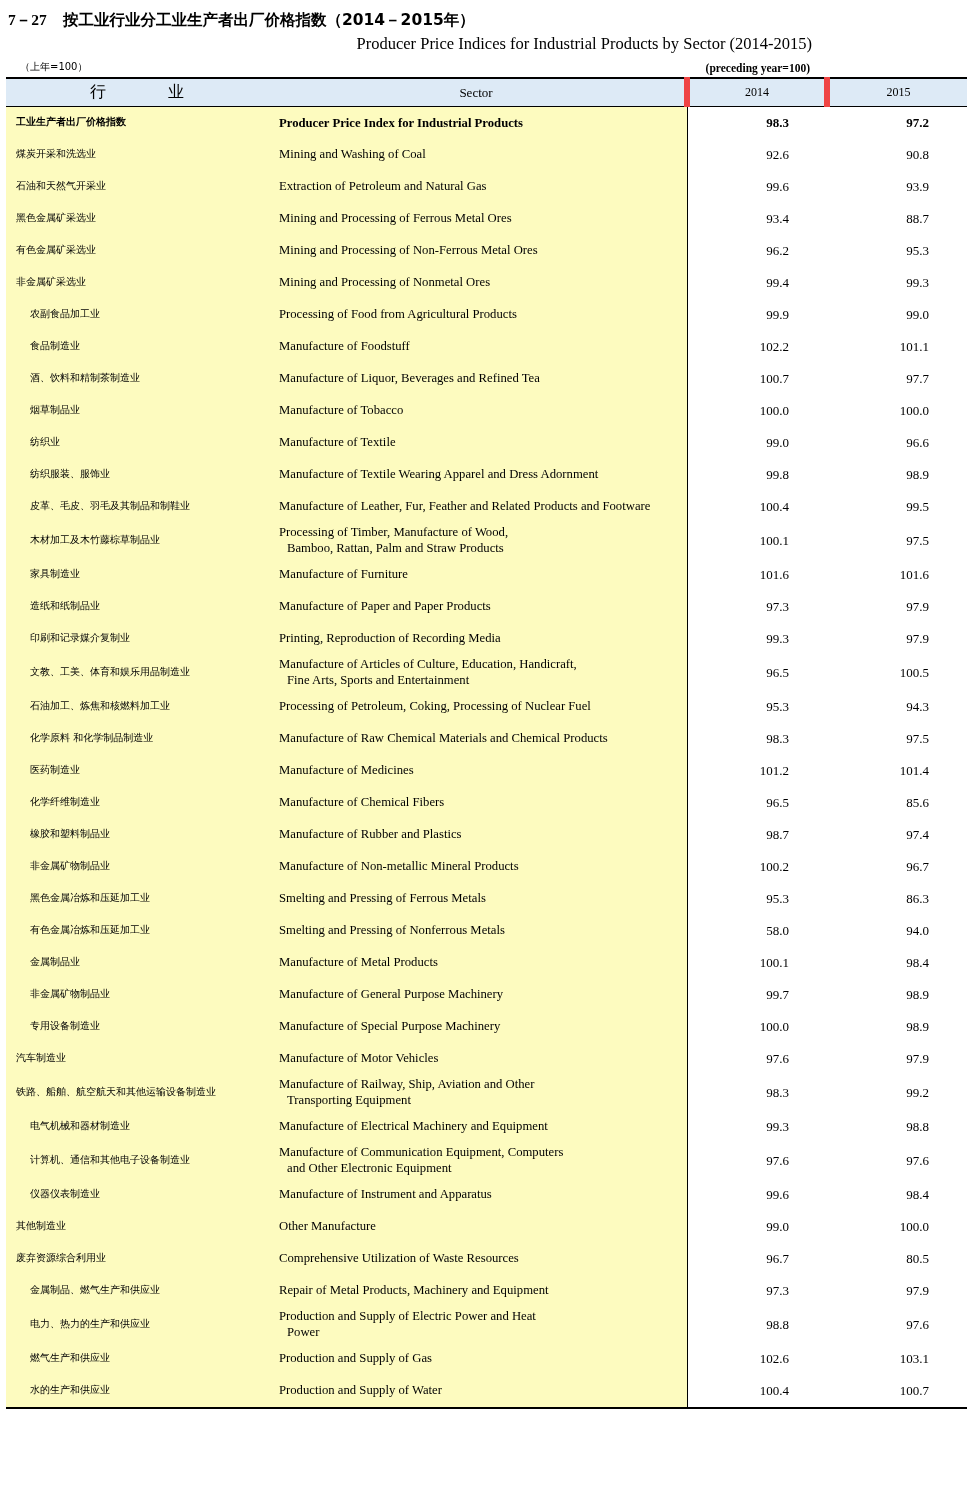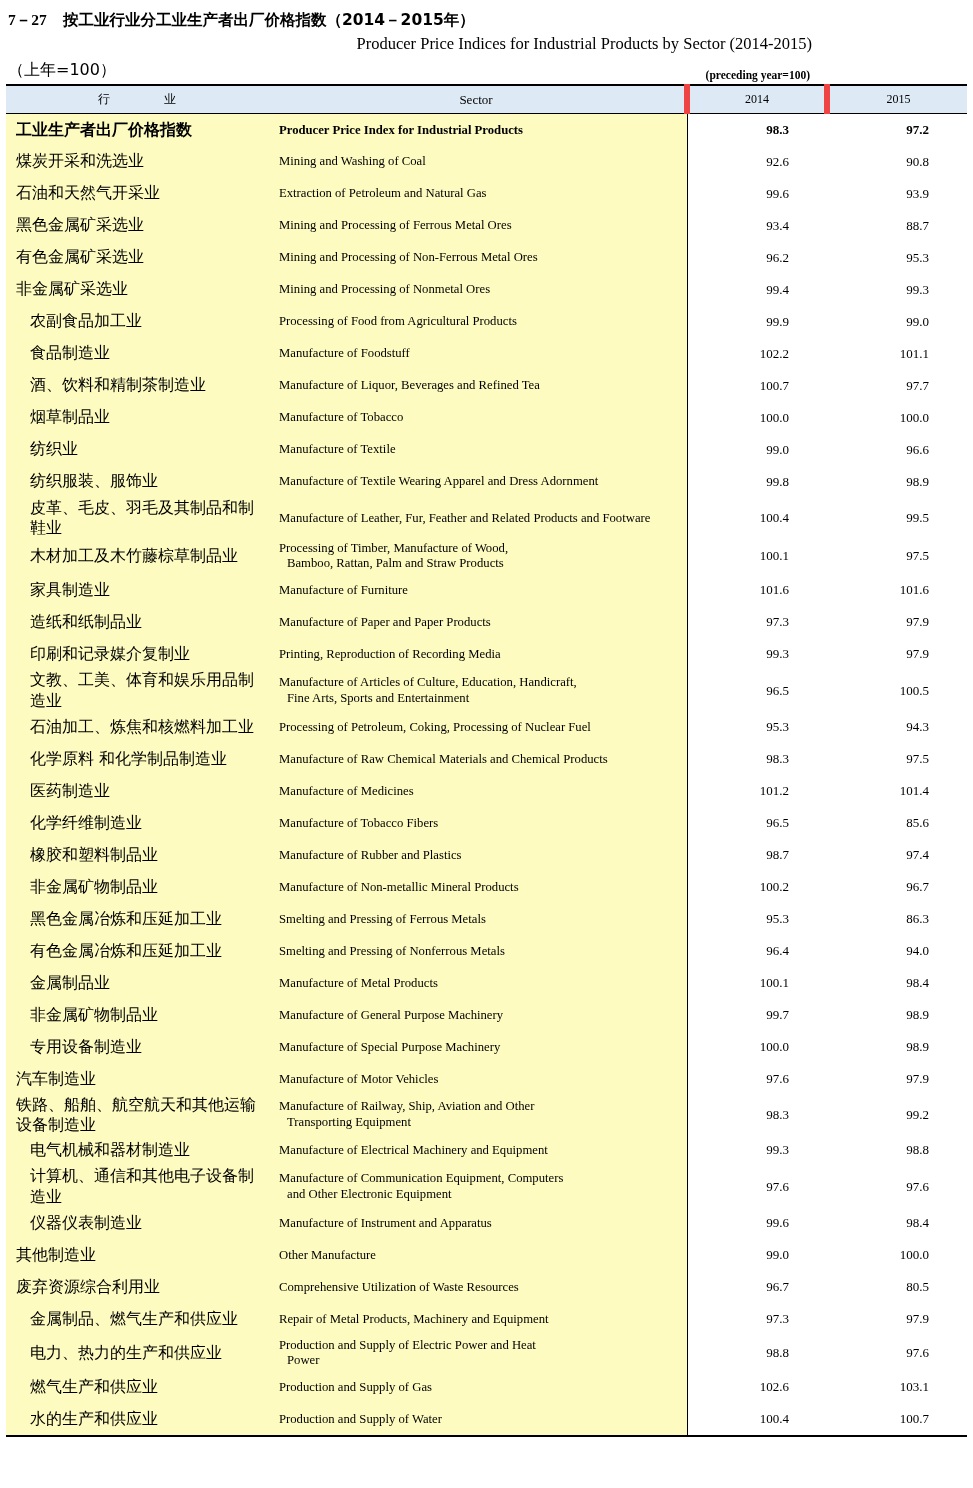--- a/index.html
+++ b/index.html
@@ -39,21 +39,22 @@
   }
   .unitline {
     display: flex;
     justify-content: space-between;
     align-items: flex-end;
     font-size: 11px;
     margin: 0 2px 3px 2px;
   }
   .unit-cn {
     font-family: "DejaVu Sans", sans-serif;
-    font-size: 16px;
+    font-size: 10px;
+    margin-left: 12px;
   }
   .unit-en {
     font-family: "Liberation Serif", serif;
     font-size: 11.5px;
     font-weight: bold;
   }
 
   table.tbl {
     border-collapse: collapse;
     width: 961px;
@@ -69,21 +70,21 @@
     font-weight: normal;
     border-top: 2px solid #000;
     border-bottom: 1.2px solid #000;
     height: 27px;
     font-size: 12.5px;
     padding: 0;
     vertical-align: middle;
   }
   .tbl thead th.ind {
     font-family: "DejaVu Sans", sans-serif;
-    font-size: 12px;
+    font-size: 16px;
     letter-spacing: 10px;
     text-indent: 10px;
   }
   .tbl thead th.sec {
     font-family: Liberation Serif, serif;
     font-size: 13px;
     border-right: 1.2px solid #000;
   }
   .tbl thead th.yr {
     font-family: "Liberation Serif", serif;
@@ -92,21 +93,21 @@
   }
 
   .tbl tbody td {
     padding: 0;
     vertical-align: middle;
     font-size: 12.5px;
     background: #fdfbbf;
   }
   .tbl tbody td.ind {
     font-family: "DejaVu Sans", sans-serif;
-    font-size: 16px;
+    font-size: 10px;
     padding-left: 10px;
     line-height: 1.28;
   }
   .tbl tbody td.sec {
     font-family: "Liberation Serif", serif;
     font-size: 12.7px;
     padding-left: 11px;
     border-right: 1.2px solid #000;
     line-height: 1.28;
   }
@@ -297,21 +298,21 @@
           <td class="val">97.5</td>
         </tr>
         <tr>
           <td class="ind lvl2">医药制造业</td>
           <td class="sec">Manufacture of Medicines</td>
           <td class="val">101.2</td>
           <td class="val">101.4</td>
         </tr>
         <tr>
           <td class="ind lvl2">化学纤维制造业</td>
-          <td class="sec">Manufacture of Tobacco Fibers</td>
+          <td class="sec">Manufacture of Chemical Fibers</td>
           <td class="val">96.5</td>
           <td class="val">85.6</td>
         </tr>
         <tr>
           <td class="ind lvl2">橡胶和塑料制品业</td>
           <td class="sec">Manufacture of Rubber and  Plastics</td>
           <td class="val">98.7</td>
           <td class="val">97.4</td>
         </tr>
         <tr>
@@ -322,21 +323,21 @@
         </tr>
         <tr>
           <td class="ind lvl2">黑色金属冶炼和压延加工业</td>
           <td class="sec">Smelting and Pressing of Ferrous Metals</td>
           <td class="val">95.3</td>
           <td class="val">86.3</td>
         </tr>
         <tr>
           <td class="ind lvl2">有色金属冶炼和压延加工业</td>
           <td class="sec">Smelting and Pressing of Nonferrous Metals</td>
-          <td class="val">96.4</td>
+          <td class="val">58.0</td>
           <td class="val">94.0</td>
         </tr>
         <tr>
           <td class="ind lvl2">金属制品业</td>
           <td class="sec">Manufacture of Metal Products</td>
           <td class="val">100.1</td>
           <td class="val">98.4</td>
         </tr>
         <tr>
           <td class="ind lvl2">非金属矿物制品业</td>

